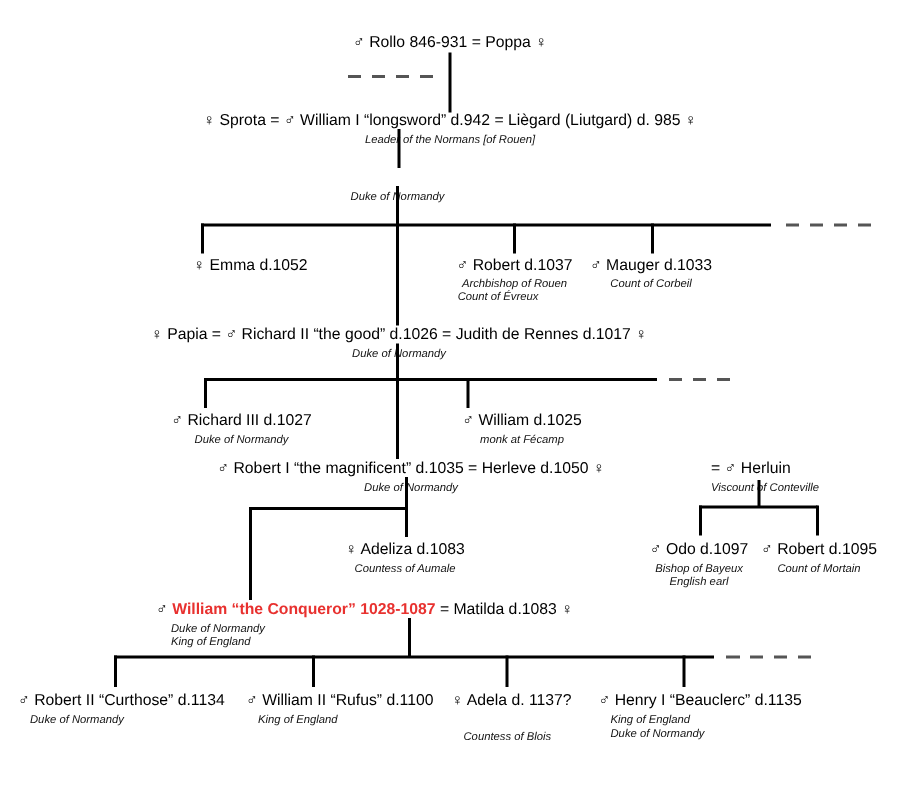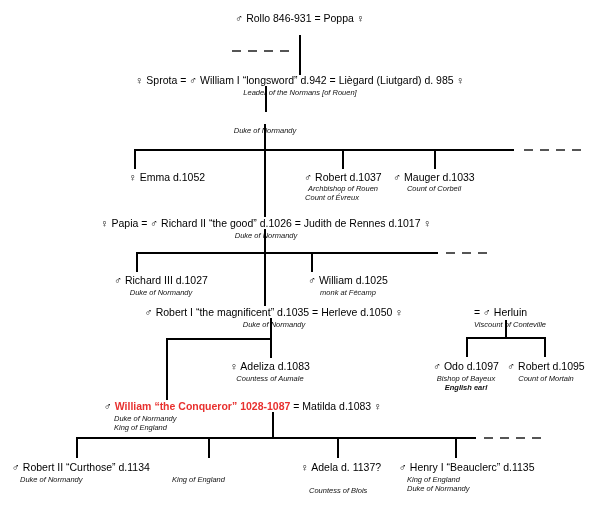--- a/index.html
+++ b/index.html
@@ -20,21 +20,21 @@
   .v2{width:2.4px;}
   .dash{position:absolute;height:2px;
     background:repeating-linear-gradient(to right,#555 0 9px,transparent 9px 16px);}
   .ctr{transform:translateX(-50%);}
 </style>
 </head>
 <body>
 
 <div id="stage">
 
-  <div class="node ctr name" style="left:300px;top:12px;">♂ Rollo 846-931 = Poppa ♀</div>
+  <div class="node ctr name" style="left:300px;top:22px;">♂ Rollo 846-931 = Poppa ♀</div>
 
   <div class="dash" style="left:232px;top:50px;width:62px;"></div>
   <div class="v2" style="position:absolute;left:299px;top:35px;height:40px;background:#000;"></div>
 
   <div class="node ctr name" style="left:300px;top:74px;">♀ Sprota = ♂ William I “longsword” d.942 = Liègard (Liutgard) d. 985 ♀</div>
   <div class="node ctr sub" style="left:300px;top:88px;">Leader of the Normans [of Rouen]</div>
   <div class="v2" style="position:absolute;left:265px;top:86px;height:26px;background:#000;"></div>
 
   <div class="node ctr sub" style="left:265px;top:126px;">Duke of Normandy</div>
 
@@ -85,21 +85,21 @@
   <div class="v2" style="position:absolute;left:505px;top:320px;height:18px;background:#000;"></div>
   <div class="h2" style="position:absolute;left:466px;top:337px;width:79px;background:#000;"></div>
   <div class="v2" style="position:absolute;left:466px;top:337px;height:20px;background:#000;"></div>
   <div class="v2" style="position:absolute;left:544px;top:337px;height:20px;background:#000;"></div>
 
   <div class="node ctr name" style="left:270px;top:360px;">♀ Adeliza d.1083</div>
   <div class="node ctr sub" style="left:270px;top:374px;">Countess of Aumale</div>
 
   <div class="node ctr name" style="left:466px;top:360px;">♂ Odo  d.1097</div>
   <div class="node ctr sub" style="left:466px;top:374px;">Bishop of Bayeux</div>
-  <div class="node ctr sub" style="left:466px;top:383px;font-weight:bold;">English earl</div>
+  <div class="node ctr sub" style="left:466px;top:383px;">English earl</div>
 
   <div class="node ctr name" style="left:546px;top:360px;">♂ Robert d.1095</div>
   <div class="node ctr sub" style="left:546px;top:374px;">Count of Mortain</div>
 
   <div class="node name" style="left:104px;top:400px;">
     <span class="sym">♂</span>
     <span class="hl">William “the Conqueror” 1028-1087</span>
     <span>= Matilda d.1083 ♀</span>
   </div>
   <div class="node sub" style="left:114px;top:414px;">Duke of Normandy</div>
@@ -109,20 +109,21 @@
   <div class="h2" style="position:absolute;left:76px;top:437px;width:400px;background:#000;"></div>
   <div class="dash" style="left:484px;top:437px;width:60px;"></div>
   <div class="v2" style="position:absolute;left:76px;top:437px;height:21px;background:#000;"></div>
   <div class="v2" style="position:absolute;left:208px;top:437px;height:21px;background:#000;"></div>
   <div class="v2" style="position:absolute;left:337px;top:437px;height:21px;background:#000;"></div>
   <div class="v2" style="position:absolute;left:455px;top:437px;height:21px;background:#000;"></div>
 
   <div class="node name" style="left:12px;top:461px;">♂ Robert II “Curthose” d.1134</div>
   <div class="node sub" style="left:20px;top:475px;">Duke of Normandy</div>
 
+  <div class="node name" style="left:164px;top:461px;">♂ William II “Rufus” d.1100</div>
   <div class="node sub" style="left:172px;top:475px;">King of England</div>
 
   <div class="node name" style="left:301px;top:461px;">♀ Adela d. 1137?</div>
   <div class="node sub" style="left:309px;top:486px;">Countess of Blois</div>
 
   <div class="node name" style="left:399px;top:461px;">♂ Henry I “Beauclerc” d.1135</div>
   <div class="node sub" style="left:407px;top:475px;">King of England</div>
   <div class="node sub" style="left:407px;top:484px;">Duke of Normandy</div>
 
 </div>

